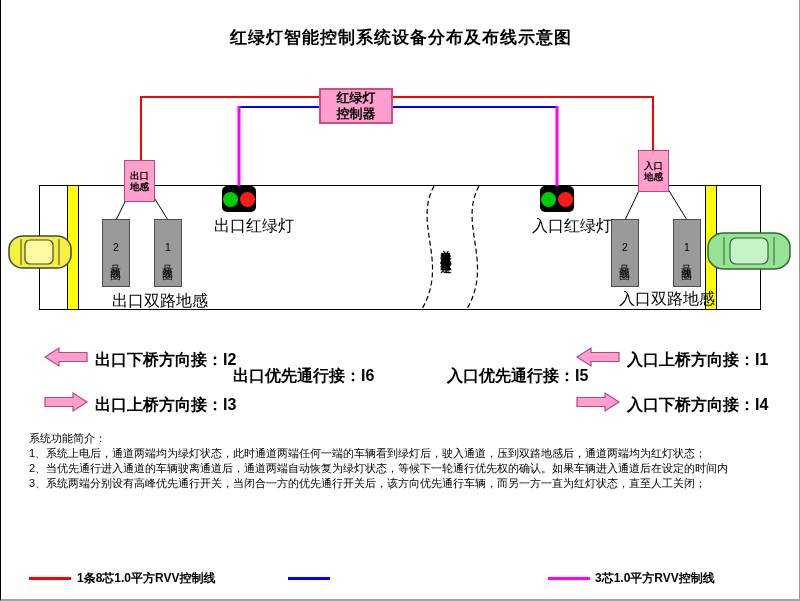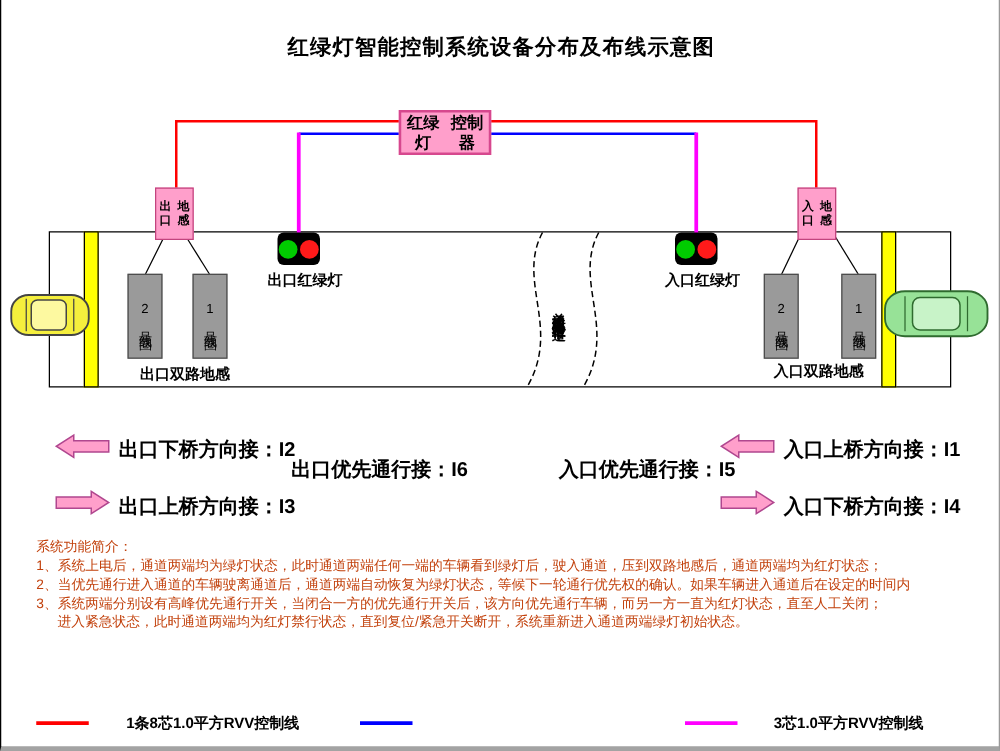--- a/index.html
+++ b/index.html
@@ -1,58 +1,58 @@
 <!DOCTYPE html>
 <html><head>
 <meta charset="utf-8">
 <style>
   * { margin:0; padding:0; box-sizing:border-box; }
   html,body { background:#fff; }
   #page {
     position:relative; width:800px; height:601px; background:#ffffff;
     font-family:"Liberation Sans","DejaVu Sans",sans-serif; color:#000;
-    border-left:1px solid #000; border-bottom:4px solid #a3a3a3; border-right:1px solid #999;
+    border-left:1px solid #000; border-bottom:2px solid #a3a3a3; border-right:1px solid #999;
     overflow:hidden;
   }
   .abs { position:absolute; }
 
   #title { left:0; top:26px; width:800px; text-align:center; font-size:17px; font-weight:bold; letter-spacing:1px; z-index:5; }
 
   #wires { left:0; top:0; z-index:2; pointer-events:none; }
 
-  .pinkbox { background:#ff9fcb; border:1px solid #c2447e; display:flex; flex-direction:row; align-items:center; justify-content:center; text-align:center; z-index:3; }
+  .pinkbox { background:#ff9fcb; border:1px solid #c2447e; display:flex; flex-direction:column; align-items:center; justify-content:center; text-align:center; z-index:3; }
   #controller-box { left:318px; top:88px; width:74px; height:36px; border:2px solid #d6488e; font-size:13px; font-weight:bold; line-height:16px; }
   .sensor-box { width:31px; height:42px; font-size:9.5px; line-height:11px; font-weight:bold;text-align:center; }
-  #exit-sensor-box { left:123px; top:150px; }
+  #exit-sensor-box { left:123px; top:160px; }
   #entry-sensor-box { left:637px; top:150px; }
 
   #road { left:38px; top:185px; width:722px; height:125px; background:#fff; border:1px solid #000; z-index:1; }
 
   .barrier { width:12px; height:125px; top:185px; background:#ffff00; border:1px solid #000; z-index:3; }
   #left-barrier { left:66px; }
   #right-barrier { left:704px; }
 
   .light-housing { width:34px; height:26px; background:#000; border-radius:5px; display:flex; align-items:center; justify-content:center; gap:2px; z-index:4; }
   .bulb { width:15px; height:15px; border-radius:50%; display:inline-block; }
 
   .coil { width:28px; height:68px; background:#9a9a9a; border:1px solid #4d4d4d; display:flex; align-items:center; justify-content:center; z-index:3; }
   .vtext { writing-mode:vertical-rl; text-orientation:upright; font-size:10.5px; letter-spacing:3px; color:#000; }
 
   #channel-label { left:436px; top:189px; width:17px; height:118px; z-index:3; display:flex; align-items:center; justify-content:center; }
   #channel-label .vtext { font-size:11px; font-weight:bold; letter-spacing:1.5px; }
 
-  .lbl { font-size:12px; font-weight:bold; white-space:nowrap; z-index:4; }
+  .lbl { font-size:16px; font-weight:normal; white-space:nowrap; z-index:4; }
   .lbl-sm { font-size:16px; font-weight:bold; white-space:nowrap; z-index:4; }
 
-  #desc { left:28px; top:431px; width:760px; color:#c2410c; z-index:3; }
+  #desc { left:28px; top:431px; width:760px; color:#000000; z-index:3; }
   .desc-line { font-size:11px; line-height:15px; white-space:nowrap; }
   .desc-line.cont { padding-left:17px; }
 
   .legend-swatch { width:42px; height:3px; top:577px; z-index:3; }
-  .legend-label { top:570px; font-size:12px; font-weight:bold; white-space:nowrap; z-index:3;margin-left:24px; }
+  .legend-label { top:570px; font-size:12px; font-weight:bold; white-space:nowrap; z-index:3; }
 
   svg.caricon { z-index:4; position:absolute; }
 </style>
 </head>
 <body>
 
 <div id="page">
 
   <div class="abs" id="title">红绿灯智能控制系统设备分布及布线示意图</div>
 
@@ -147,21 +147,20 @@
   <div class="abs lbl-sm" style="left:232px;top:366px">出口优先通行接：I6</div>
   <div class="abs lbl-sm" style="left:446px;top:366px">入口优先通行接：I5</div>
   <div class="abs lbl-sm" style="left:626px;top:350px">入口上桥方向接：I1</div>
   <div class="abs lbl-sm" style="left:626px;top:395px">入口下桥方向接：I4</div>
 
   <div class="abs" id="desc">
     <div class="desc-line">系统功能简介：</div>
     <div class="desc-line">1、系统上电后，通道两端均为绿灯状态，此时通道两端任何一端的车辆看到绿灯后，驶入通道，压到双路地感后，通道两端均为红灯状态；</div>
     <div class="desc-line">2、当优先通行进入通道的车辆驶离通道后，通道两端自动恢复为绿灯状态，等候下一轮通行优先权的确认。如果车辆进入通道后在设定的时间内</div>
     <div class="desc-line">3、系统两端分别设有高峰优先通行开关，当闭合一方的优先通行开关后，该方向优先通行车辆，而另一方一直为红灯状态，直至人工关闭；</div>
-    <div class="desc-line cont">进入紧急状态，此时通道两端均为红灯禁行状态，直到复位/紧急开关断开，系统重新进入通道两端绿灯初始状态。</div>
   </div>
 
   <div class="abs legend-swatch" style="left: 28px; background: rgb(255, 0, 0);"></div>
   <div class="abs legend-label" style="left:76px">1条8芯1.0平方RVV控制线</div>
   <div class="abs legend-swatch" style="left: 287px; background: rgb(0, 0, 255);"></div>
   <div class="abs legend-swatch" style="left: 547px; background: rgb(255, 0, 255);"></div>
   <div class="abs legend-label" style="left:594px">3芯1.0平方RVV控制线</div>
 
 </div>
 

